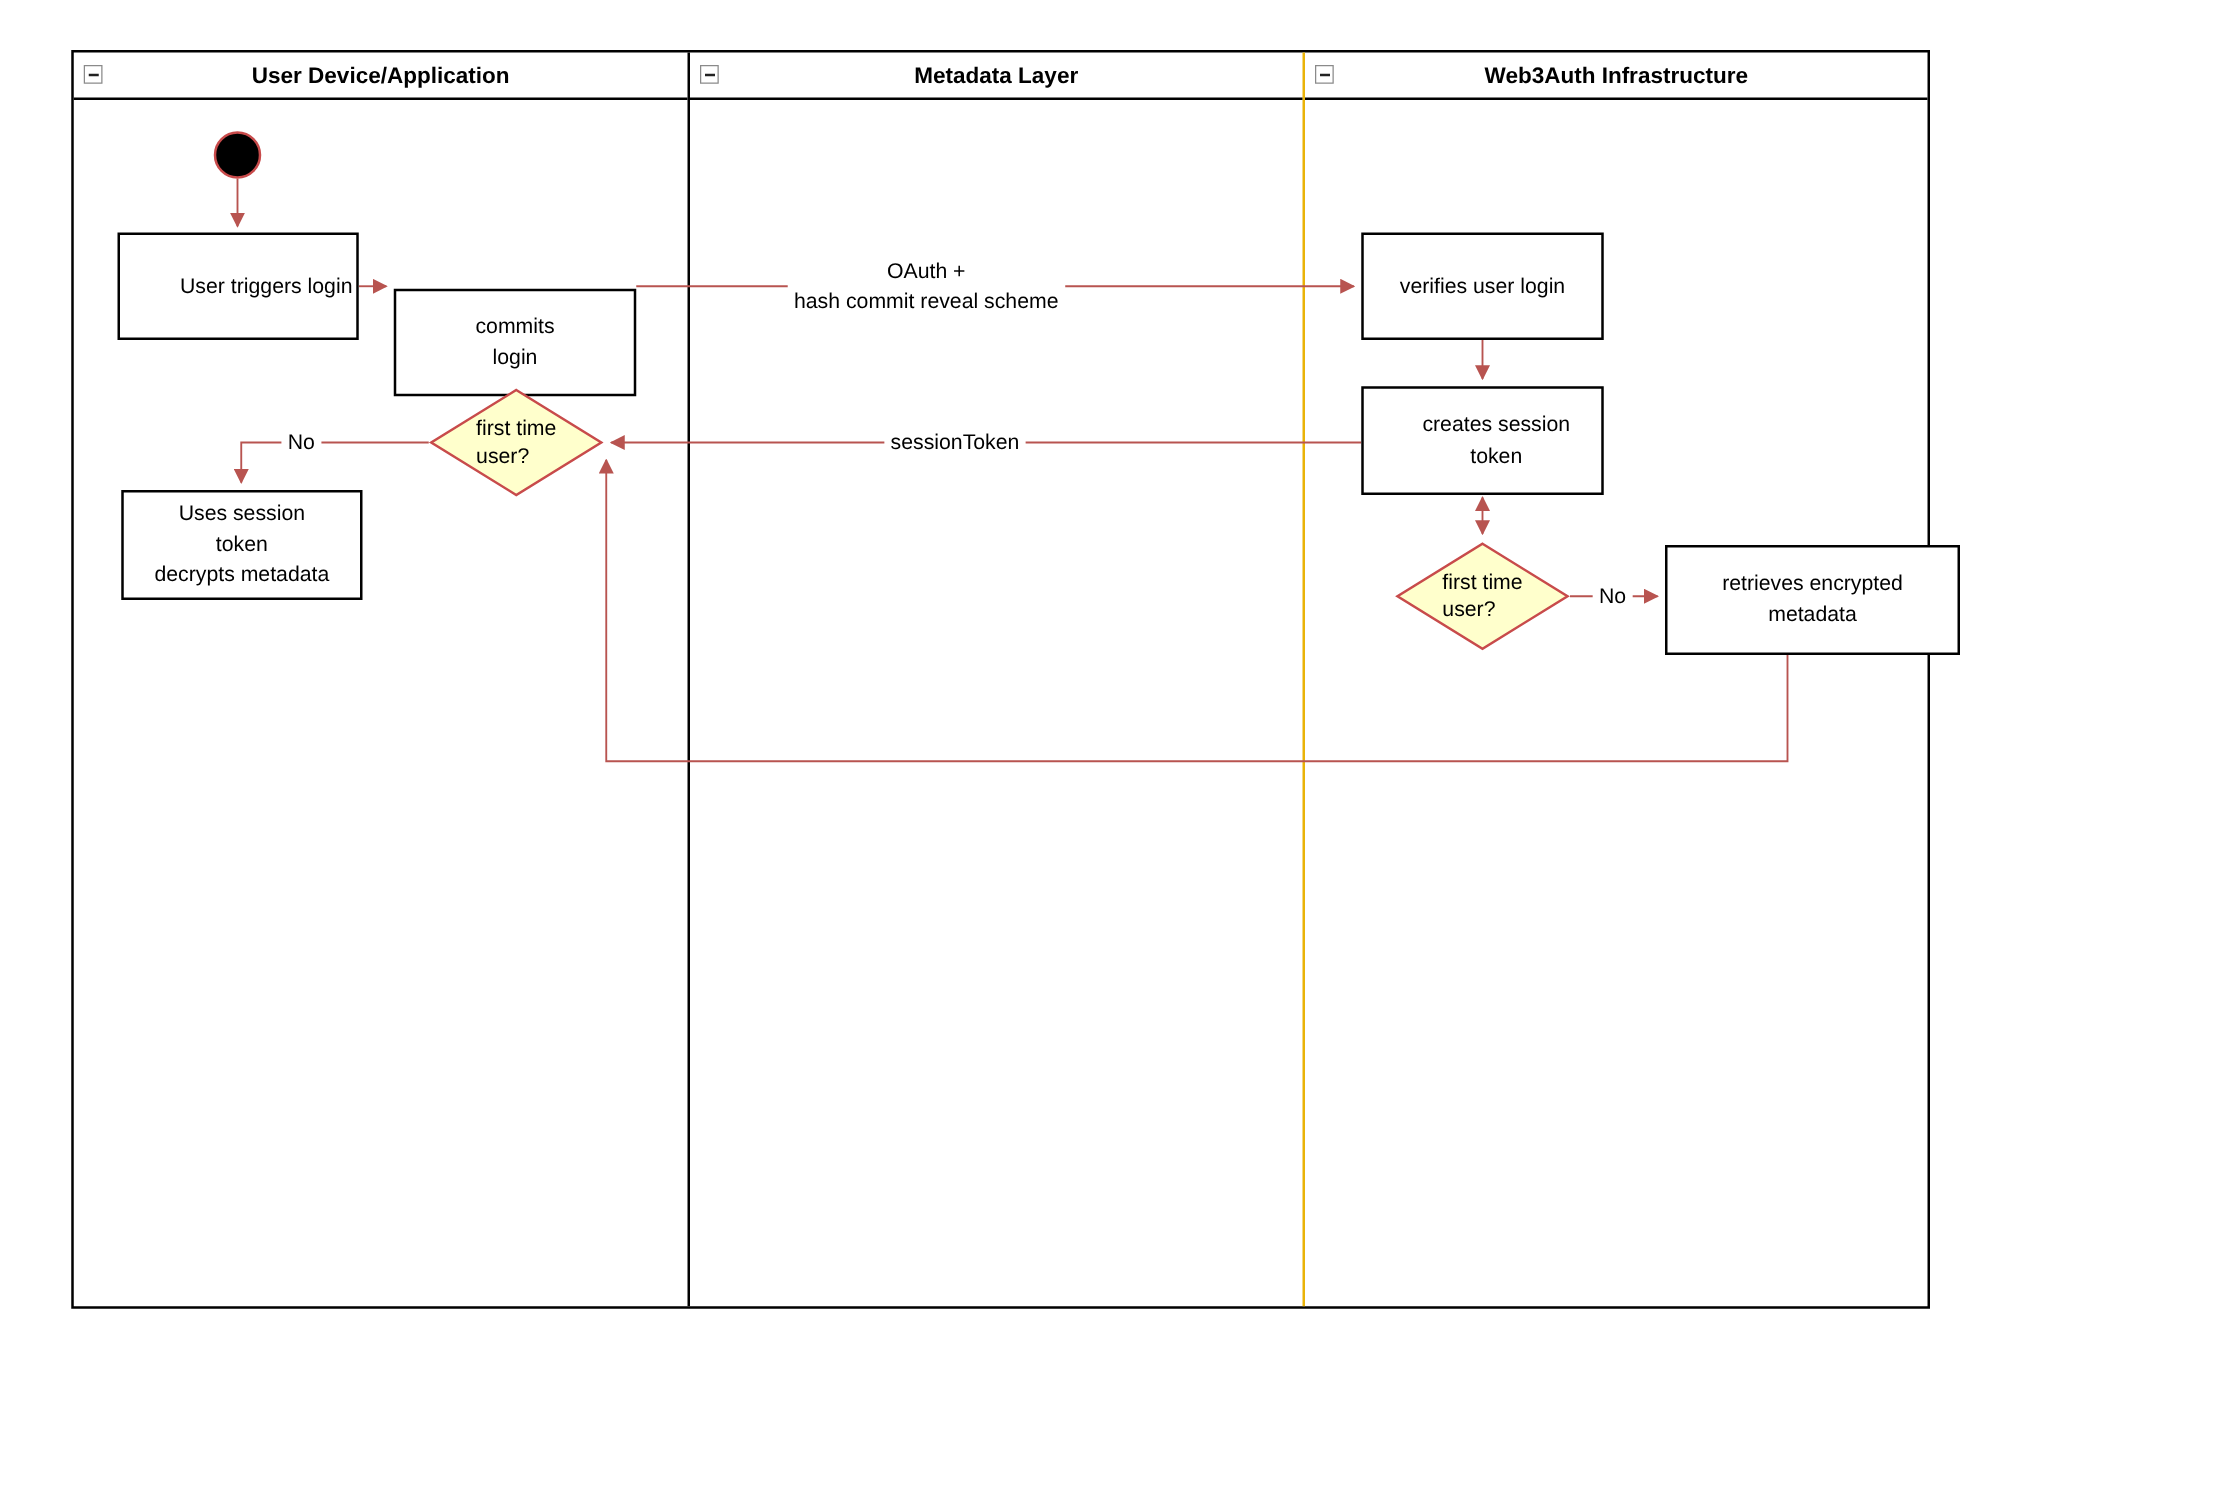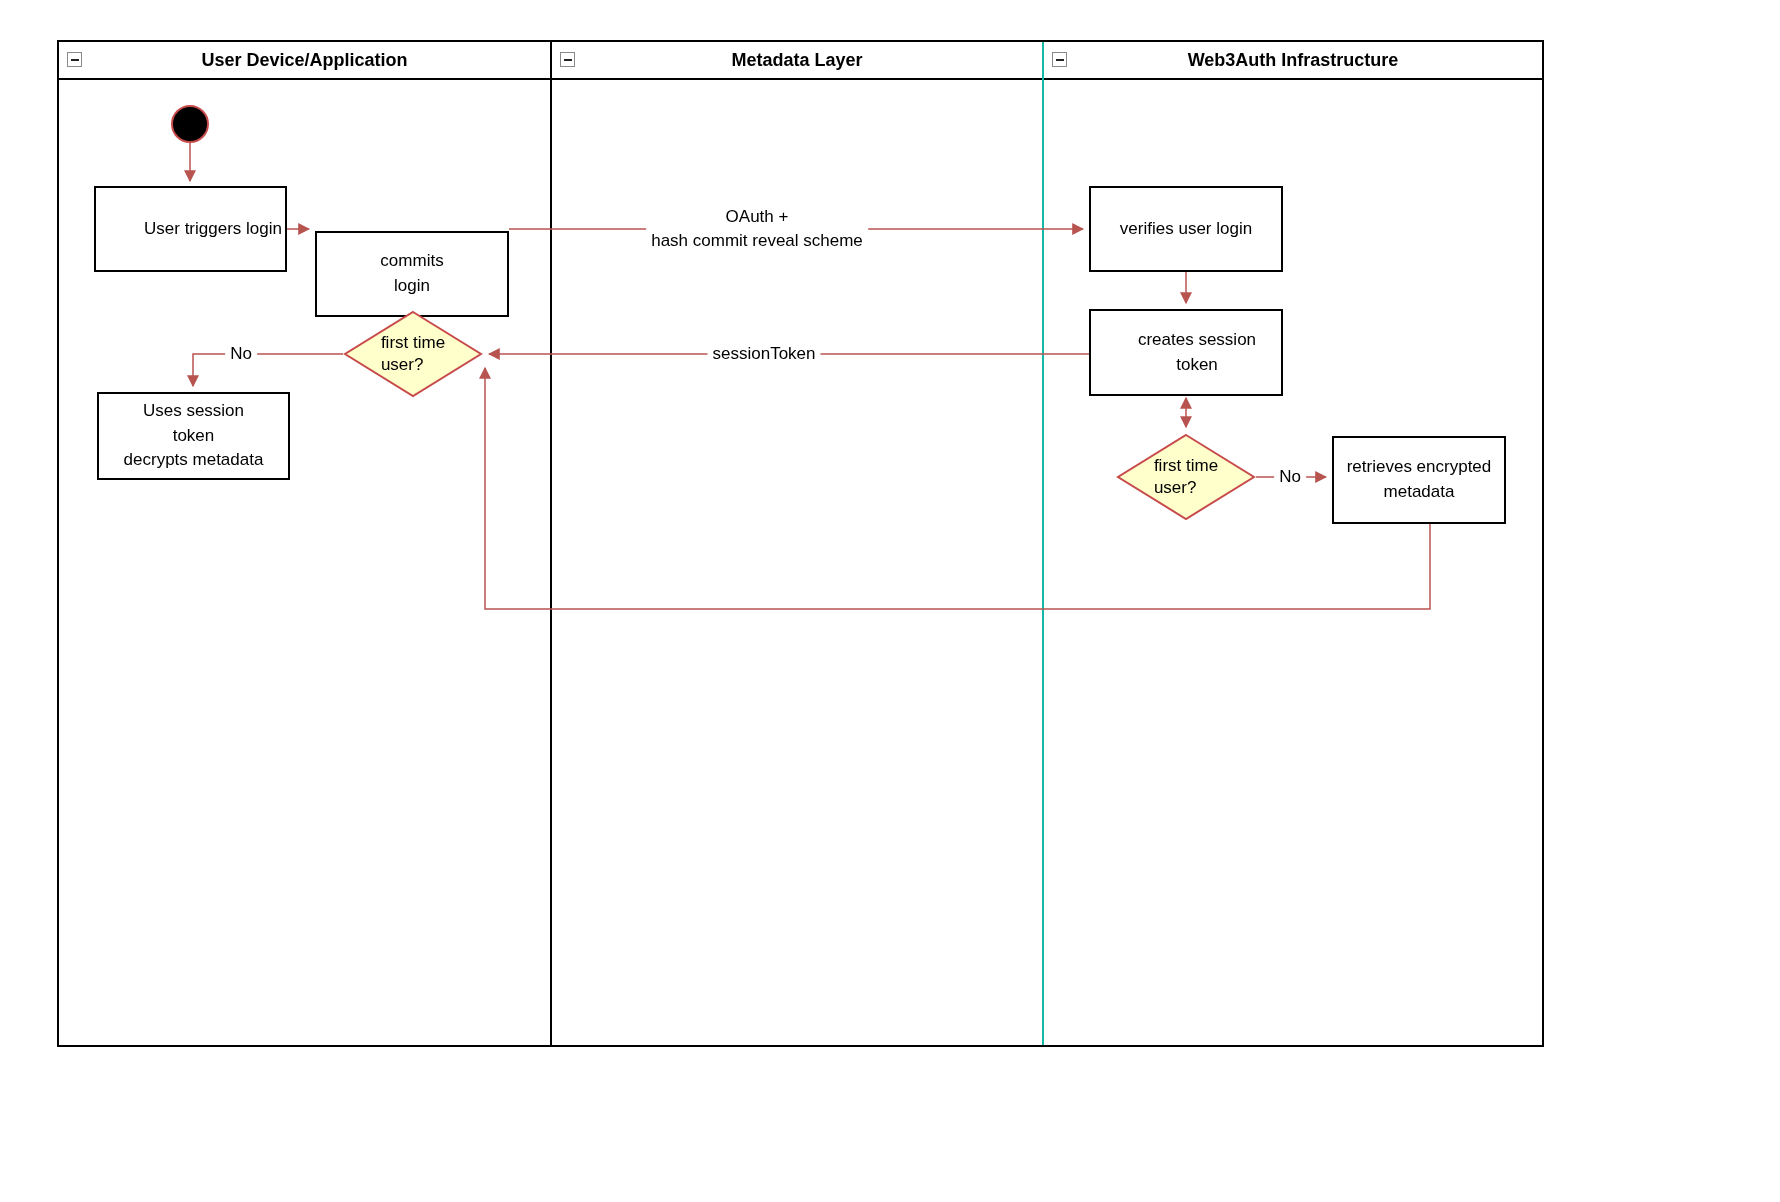--- a/index.html
+++ b/index.html
@@ -24,21 +24,21 @@
     box-sizing: content-box;
     background: #fff;
   }
   .lane {
     position: absolute;
     top: 0;
     bottom: 0;
     box-sizing: border-box;
   }
   .lane.l1 { left: 0; width: 493px; border-right: 2px solid #000; }
-  .lane.l2 { left: 493px; width: 492px; border-right: 2px solid #14b8a6; }
+  .lane.l2 { left: 493px; width: 492px; border-right: 2px solid #eab308; }
   .lane.l3 { left: 985px; width: 498px; }
   .lane-header {
     position: relative;
     height: 38px;
     border-bottom: 2px solid #000;
     box-sizing: border-box;
   }
   .lane-title {
     line-height: 36px;
     text-align: center;
@@ -201,22 +201,22 @@
 token</div>
 
   <div class="diamond" style="left:1057px; top:391px; width:140px; height:88px;">
     <svg width="140" height="88" xmlns="http://www.w3.org/2000/svg">
       <polygon points="70,2 138,44 70,86 2,44" fill="#ffffcc" stroke="#c84b4b" stroke-width="2"></polygon>
     </svg>
     <span class="diamond-label">first time
 user?</span>
   </div>
 
-  <div class="node" style="left:1273px; top:394px; width:174px; height:88px;">retrieves encrypted
+  <div class="node" style="left:1273px; top:394px; width:236px; height:88px;">retrieves encrypted
 metadata</div>
 
-  <div class="edge-label" style="left:698px; top:187px;">OAuth +
+  <div class="edge-label" style="left:682px; top:187px;">OAuth +
 hash commit reveal scheme</div>
   <div class="edge-label" style="left:705px; top:312px;">sessionToken</div>
   <div class="edge-label" style="left:182px; top:312px;">No</div>
   <div class="edge-label" style="left:1231px; top:435px;">No</div>
 
 </div>
 
 </body></html>

